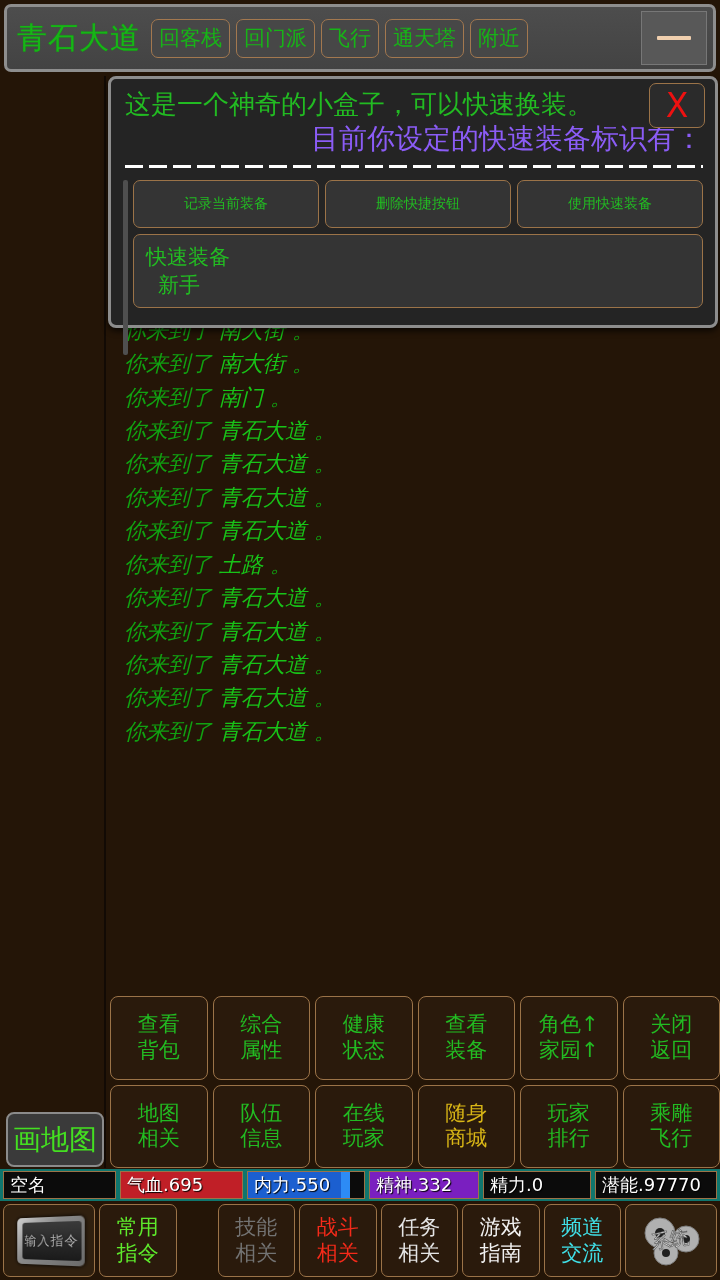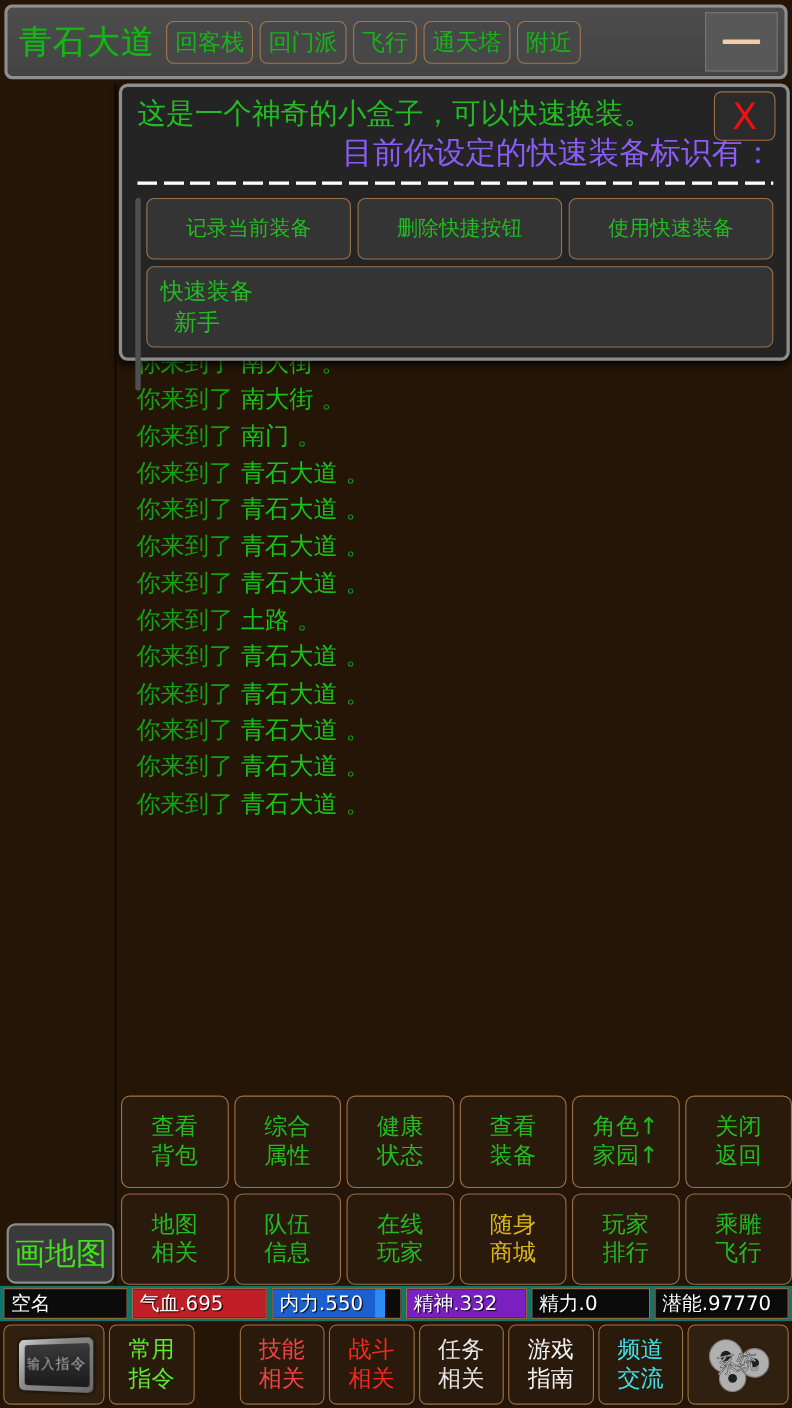--- a/index.html
+++ b/index.html
@@ -46,21 +46,21 @@
     display: flex; align-items: center; justify-content: center;
   }
 
   
   .logarea {
     position: absolute; left: 108px; top: 76px; width: 612px; height: 914px;
     background: #241507; overflow: hidden; padding-top: 4px;
   }
   .logline {
     font-size: 22px; line-height: 33.4px; padding-left: 16px;
-    color: #11a111; white-space: nowrap;
+    color: #11a111; white-space: nowrap; font-style: italic;
   }
   .logline .dest { color: #18c318; }
 
   
   .cmdgrid {
     position: absolute; left: 110px; top: 996px; width: 610px; height: 172px;
     display: grid; grid-template-columns: repeat(6, 1fr); grid-template-rows: 1fr 1fr;
     gap: 5px;
   }
   .cmdbtn {
@@ -97,21 +97,21 @@
     position: absolute; left: 0; top: 1202px; width: 720px; height: 78px;
     display: flex; gap: 4px; padding: 2px 3px 3px 3px; background: #241507;
   }
   .bbtn {
     flex: 1; background: #2a1a0c; border: 1px solid #9b7348; border-radius: 7px;
     display: flex; flex-direction: column; align-items: center; justify-content: center;
     font-size: 21px; line-height: 1.2; text-align: center;
   }
   .bbtn.icon-cell { flex: 0 0 92px; background: #30200f; }
   .c-green { color: #5eea2c; }
-  .c-yellow { color: #ef4444; margin-left: 37px; }
+  .c-yellow { color: #737373; margin-left: 37px; }
   .c-red { color: #f52a1a; }
   .c-magenta { color: #e5e5e5; }
   .c-white { color: #f2f2f2; }
   .c-cyan { color: #40e0e8; }
 
   
   .inputicon {
     width: 70px; height: 48px; position: relative;
     transform: perspective(160px) rotateY(-16deg);
   }
@@ -152,21 +152,21 @@
     background: repeating-linear-gradient(to right, #fff 0 18px, transparent 18px 24px);
   }
   .modal-body { position: relative; padding: 12px 12px 0 22px; }
   .modal-scroll {
     position: absolute; left: 12px; top: 12px; width: 5px; height: 175px;
     background: #4f4f4f; border-radius: 2px;
   }
   .opt-row { display: flex; gap: 6px; }
   .optbtn {
     flex: 1; border: 1px solid #9b7348; border-radius: 7px; background: #343434;
-    color: #22bb22; font-size: 19px; padding: 14px 6px; text-align: center;
+    color: #22bb22; font-size: 14px; padding: 14px 6px; text-align: center;
     white-space: nowrap;
   }
   .optwide {
     margin-top: 6px; border: 1px solid #9b7348; border-radius: 7px; background: #343434;
     color: #22bb22; font-size: 21px; padding: 8px 12px; line-height: 1.35;
   }
   .optwide .sub { padding-left: 12px; }
 </style>
 </head>
 <body>

